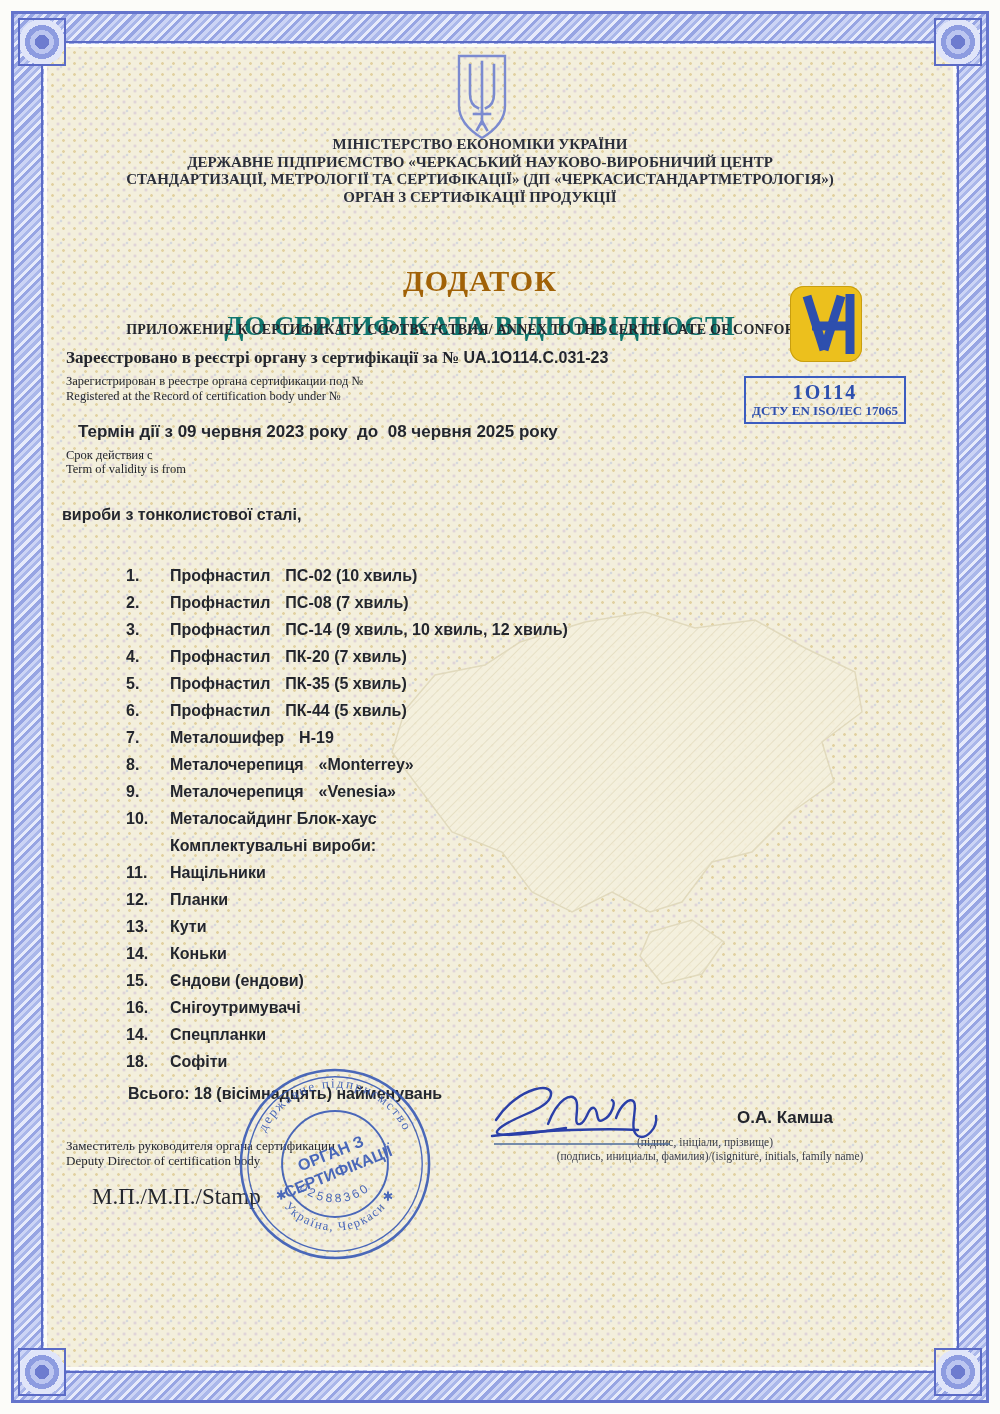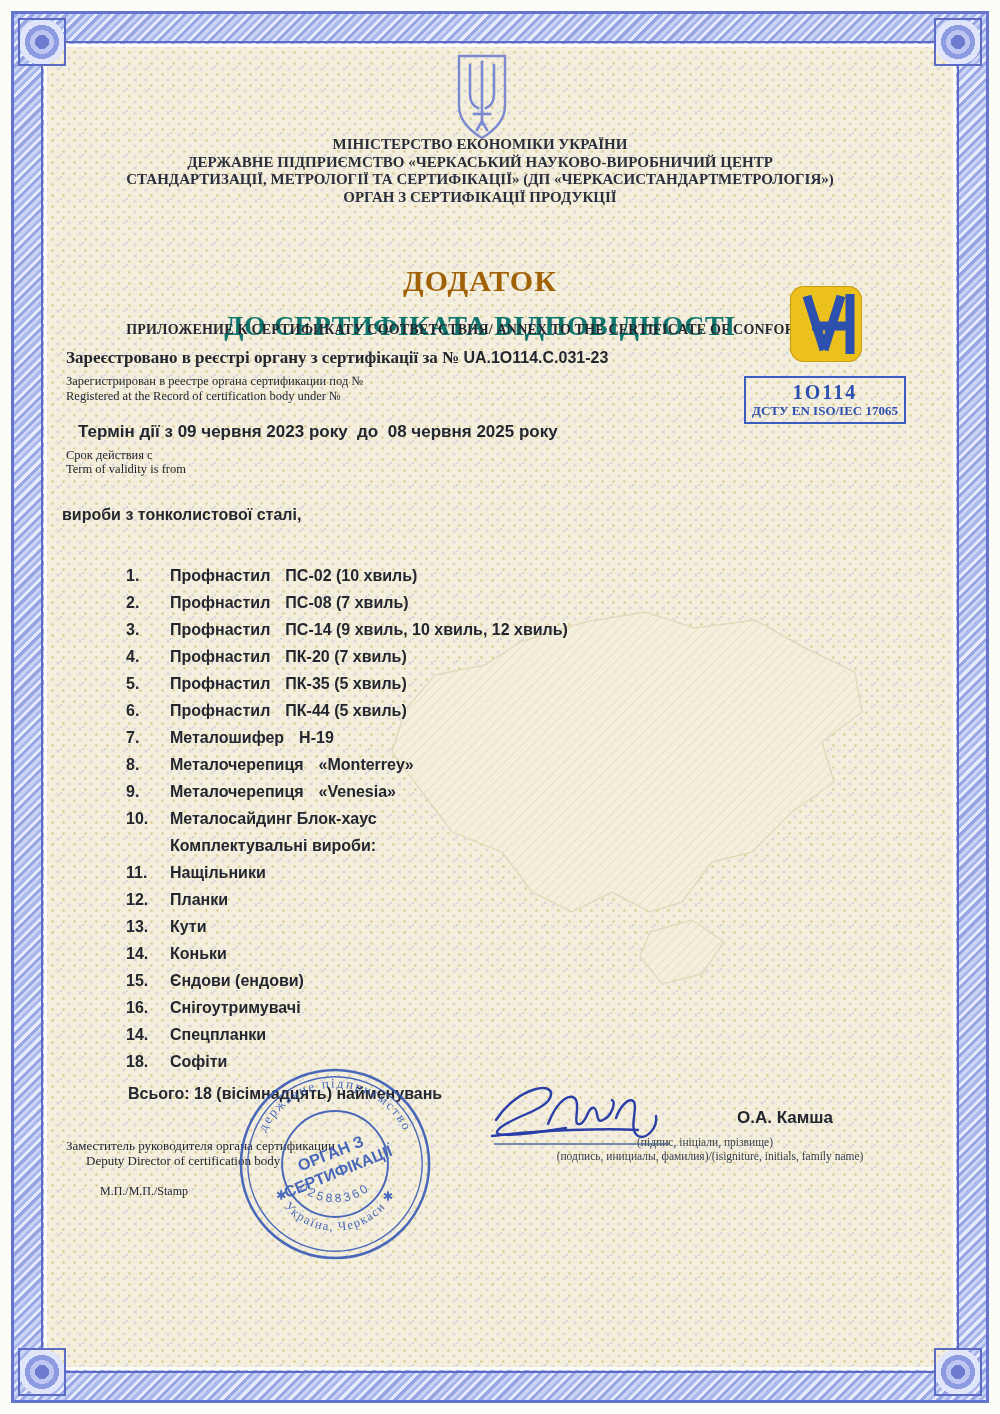--- a/index.html
+++ b/index.html
@@ -66,22 +66,22 @@
   .intro2{left:62px; top:531px; font-size:16px;}
 
   .prod-list{left:126px; top:567px; font-size:16px;}
   .prod-row{display:flex; height:27px; align-items:baseline; font-family:"Liberation Sans", sans-serif; font-weight:bold;}
   .prod-num{width:44px;}
   .prod-spec{margin-left:15px;}
   .total-line{left:128px; top:1085px; font-size:16px;}
 
   .sig-title-uk{left:66px; top:1112px; font-size:17.5px;}
   .sig-title-ru{left:66px; top:1138px; font-size:13px;}
-  .sig-title-en{left:66px; top:1153px; font-size:13px;margin-left:20px;}
-  .mp-stamp{left:100px; top:1184px; font-size:12px;}
+  .sig-title-en{left:66px; top:1153px; font-size:13px;}
+  .mp-stamp{left:92px; top:1184px; font-size:23px;}
 
   .stamp{left:237px; top:1066px; width:196px; height:196px; z-index:4; opacity:.88;}
   .signature{left:488px; top:1078px; width:195px; height:78px; z-index:3;}
   .sig-name{left:660px; top:1108px; width:250px; font-size:17px;}
   .sig-cap1{left:560px; top:1136px; width:290px; font-size:11.5px; color:#3a3e4a;}
   .sig-cap2{left:470px; top:1150px; width:480px; font-size:11.5px; color:#3a3e4a;font-family:Liberation Serif, serif;}
 </style>
 </head>
 <body>
 

